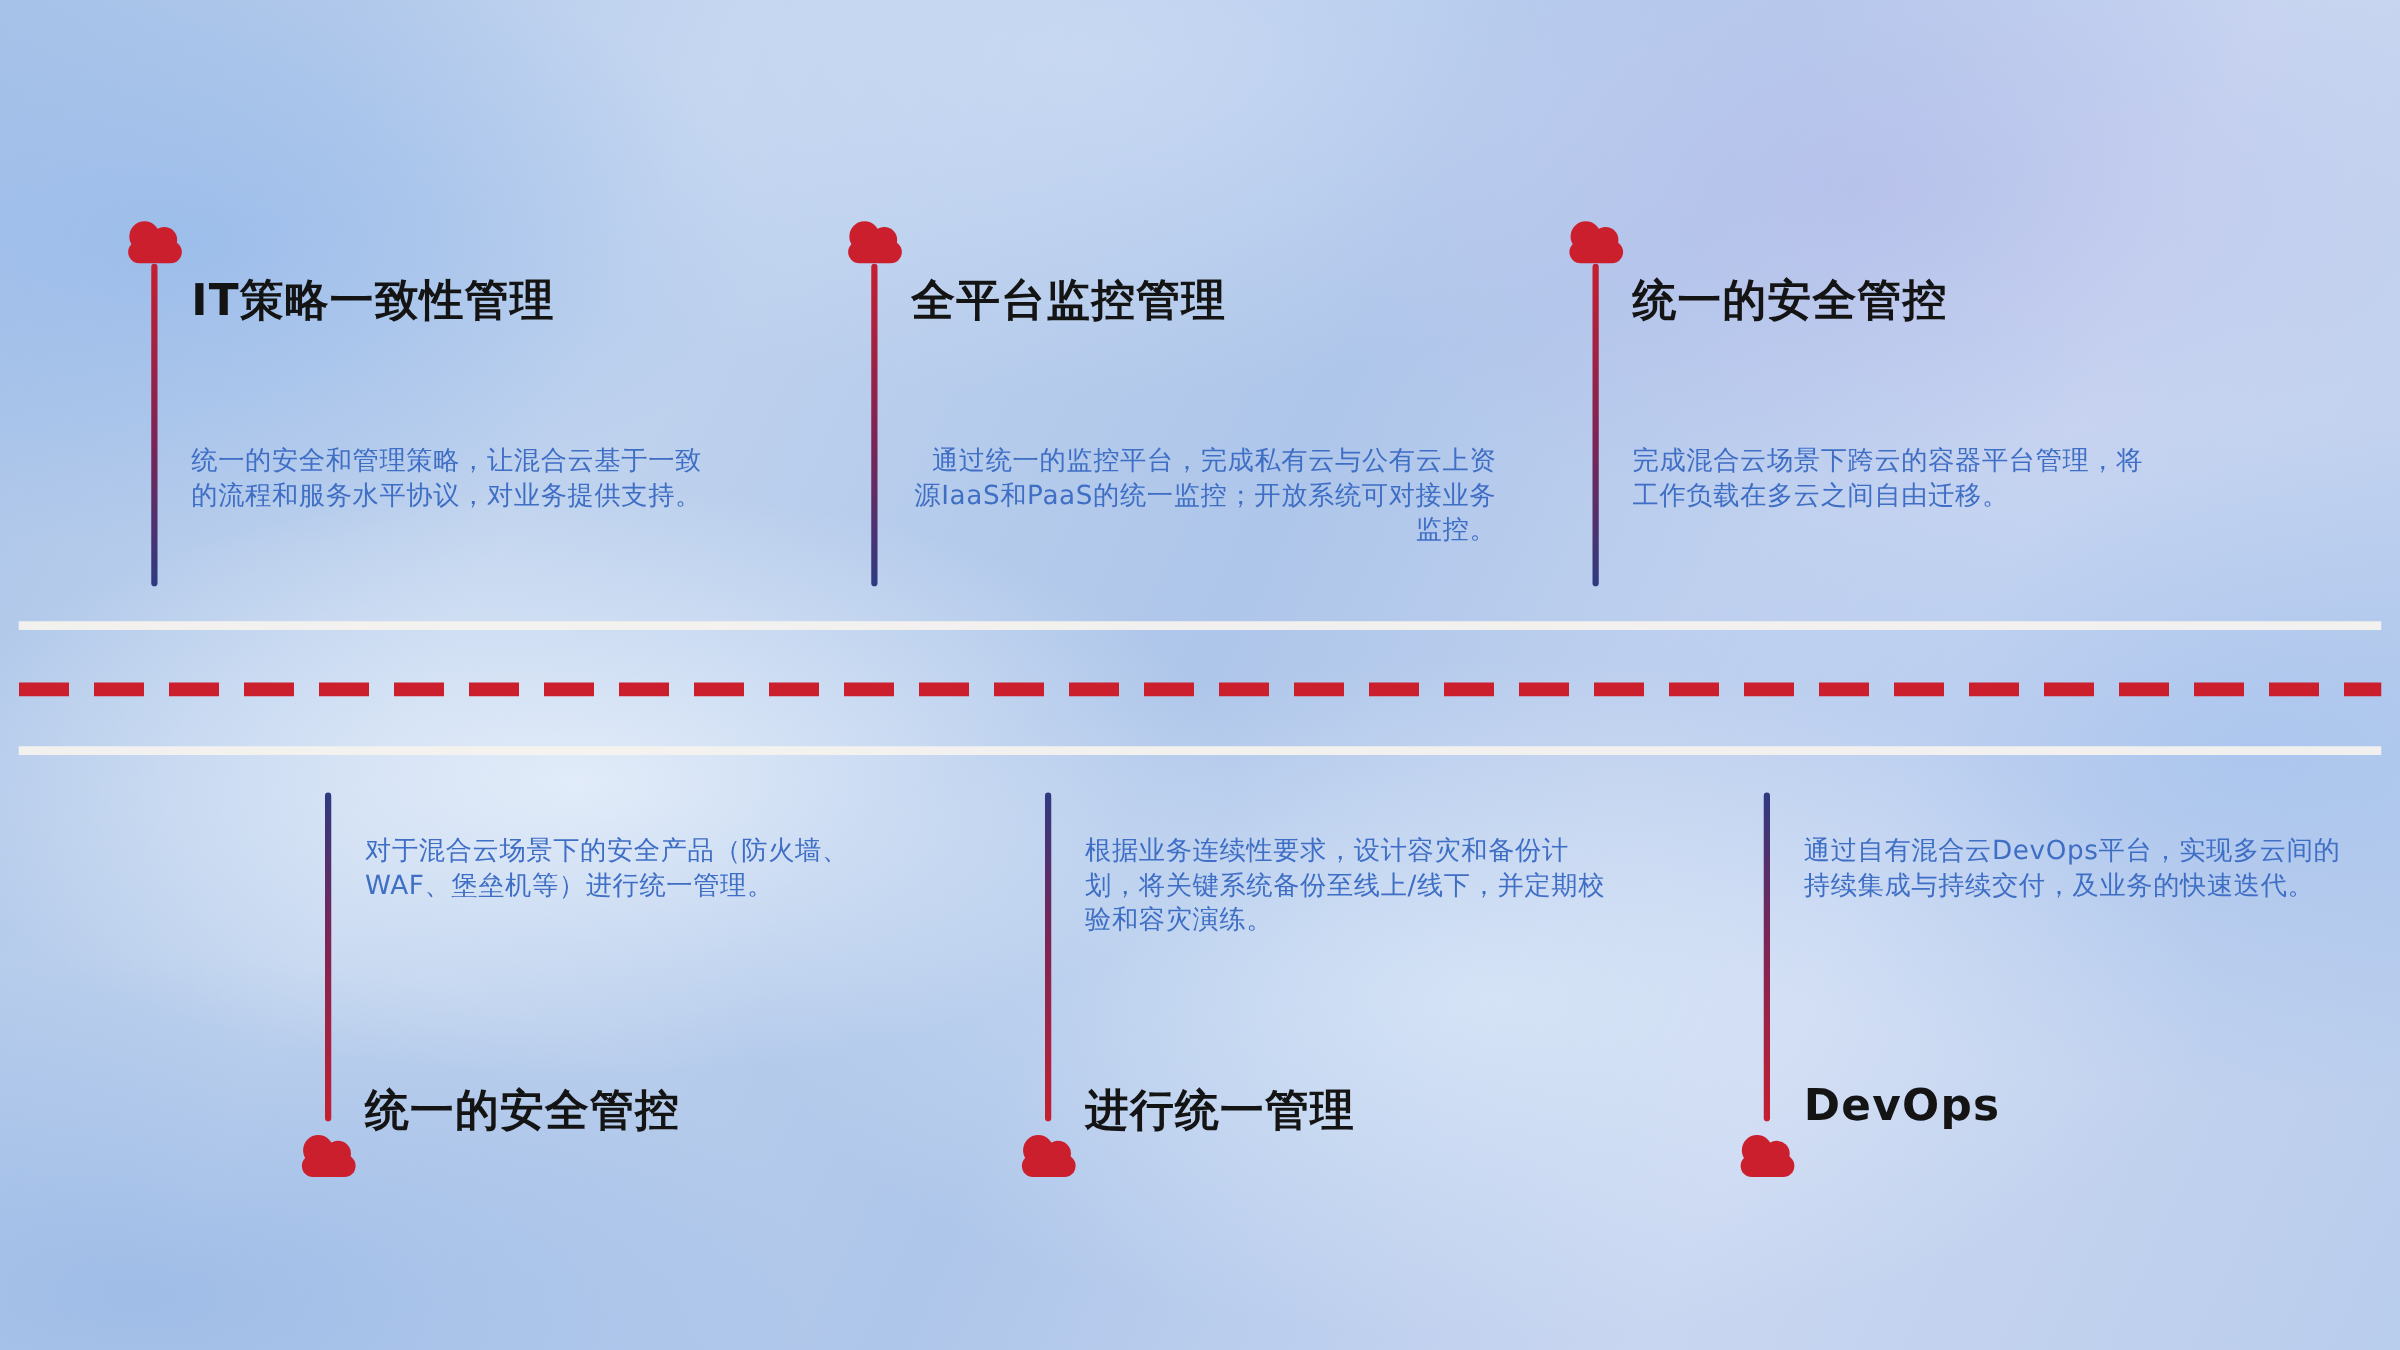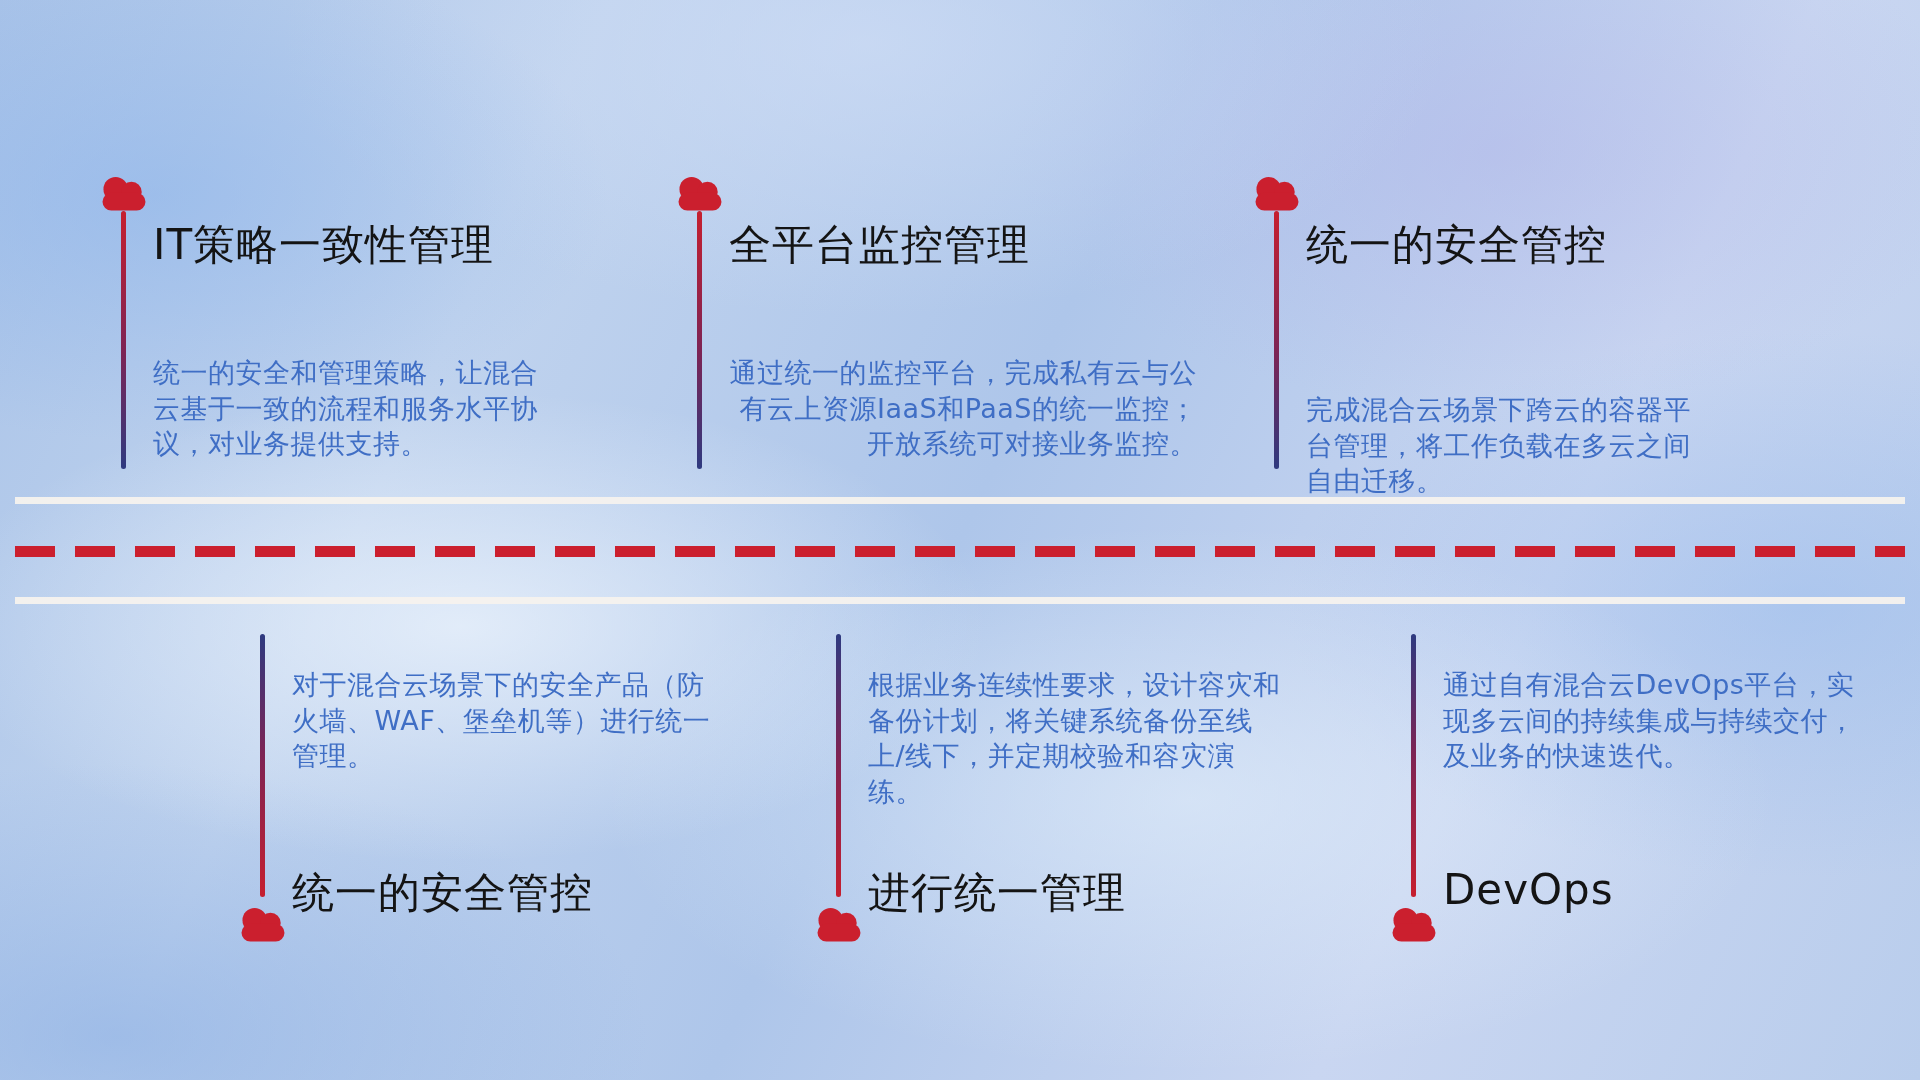--- a/index.html
+++ b/index.html
@@ -62,47 +62,47 @@
     position: absolute;
     width: 5px;
     border-radius: 2.5px;
   }
   .stem.down   { background: linear-gradient(180deg, #c61f2f 0%, #7c2455 55%, var(--line-navy, #2e3a80) 100%); }
   .stem.up     { background: linear-gradient(180deg, var(--line-navy, #2e3a80) 0%, #7c2455 45%, #c61f2f 100%); }
 
   .title {
     position: absolute;
     margin: 0;
-    font-size: 42px;
-    font-weight: 400;
+    font-size: 35px;
+    font-weight: 700;
     color: var(--title-color, #141414);
     letter-spacing: 1px;
     white-space: nowrap;
   }
   .desc {
     position: absolute;
     margin: 0;
-    font-size: 27px;
+    font-size: 21px;
     line-height: 1.32;
     color: var(--desc-color, #3f6ec5);
     letter-spacing: 0.5px;
   }
 
   
   .item.top-item { top: 169px; height: 310px; }
   .item.top-item .cloud { left: 0; top: 0; }
   .item.top-item .stem  { left: 25px; top: 42px; height: 258px; }
   .item.top-item .title { left: 57px; top: 48px; }
   .item.top-item .desc  { left: 57px; top: 186px; }
   .item.t1 { left: 96px; }
   .item.t2 { left: 672px; }
   .item.t3 { left: 1249px; }
   .item.t1 .desc { width: 412px; }
   .item.t2 .desc { width: 468px; text-align: right; }
-  .item.t3 .desc { width: 412px; margin-top: 37px; }
+  .item.t3 .desc { width: 412px; }
 
   
   .item.bottom-item { top: 634px; height: 320px; }
   .item.bottom-item .stem  { left: 25px; top: 0; height: 263px; }
   .item.bottom-item .cloud { left: 0; top: 266px; }
   .item.bottom-item .desc  { left: 57px; top: 4px; margin-top: 29px; }
   .item.bottom-item .title { left: 57px; top: 200px; margin-top: 31px; }
   .item.b1 { left: 235px; }
   .item.b2 { left: 811px; }
   .item.b3 { left: 1386px; }

